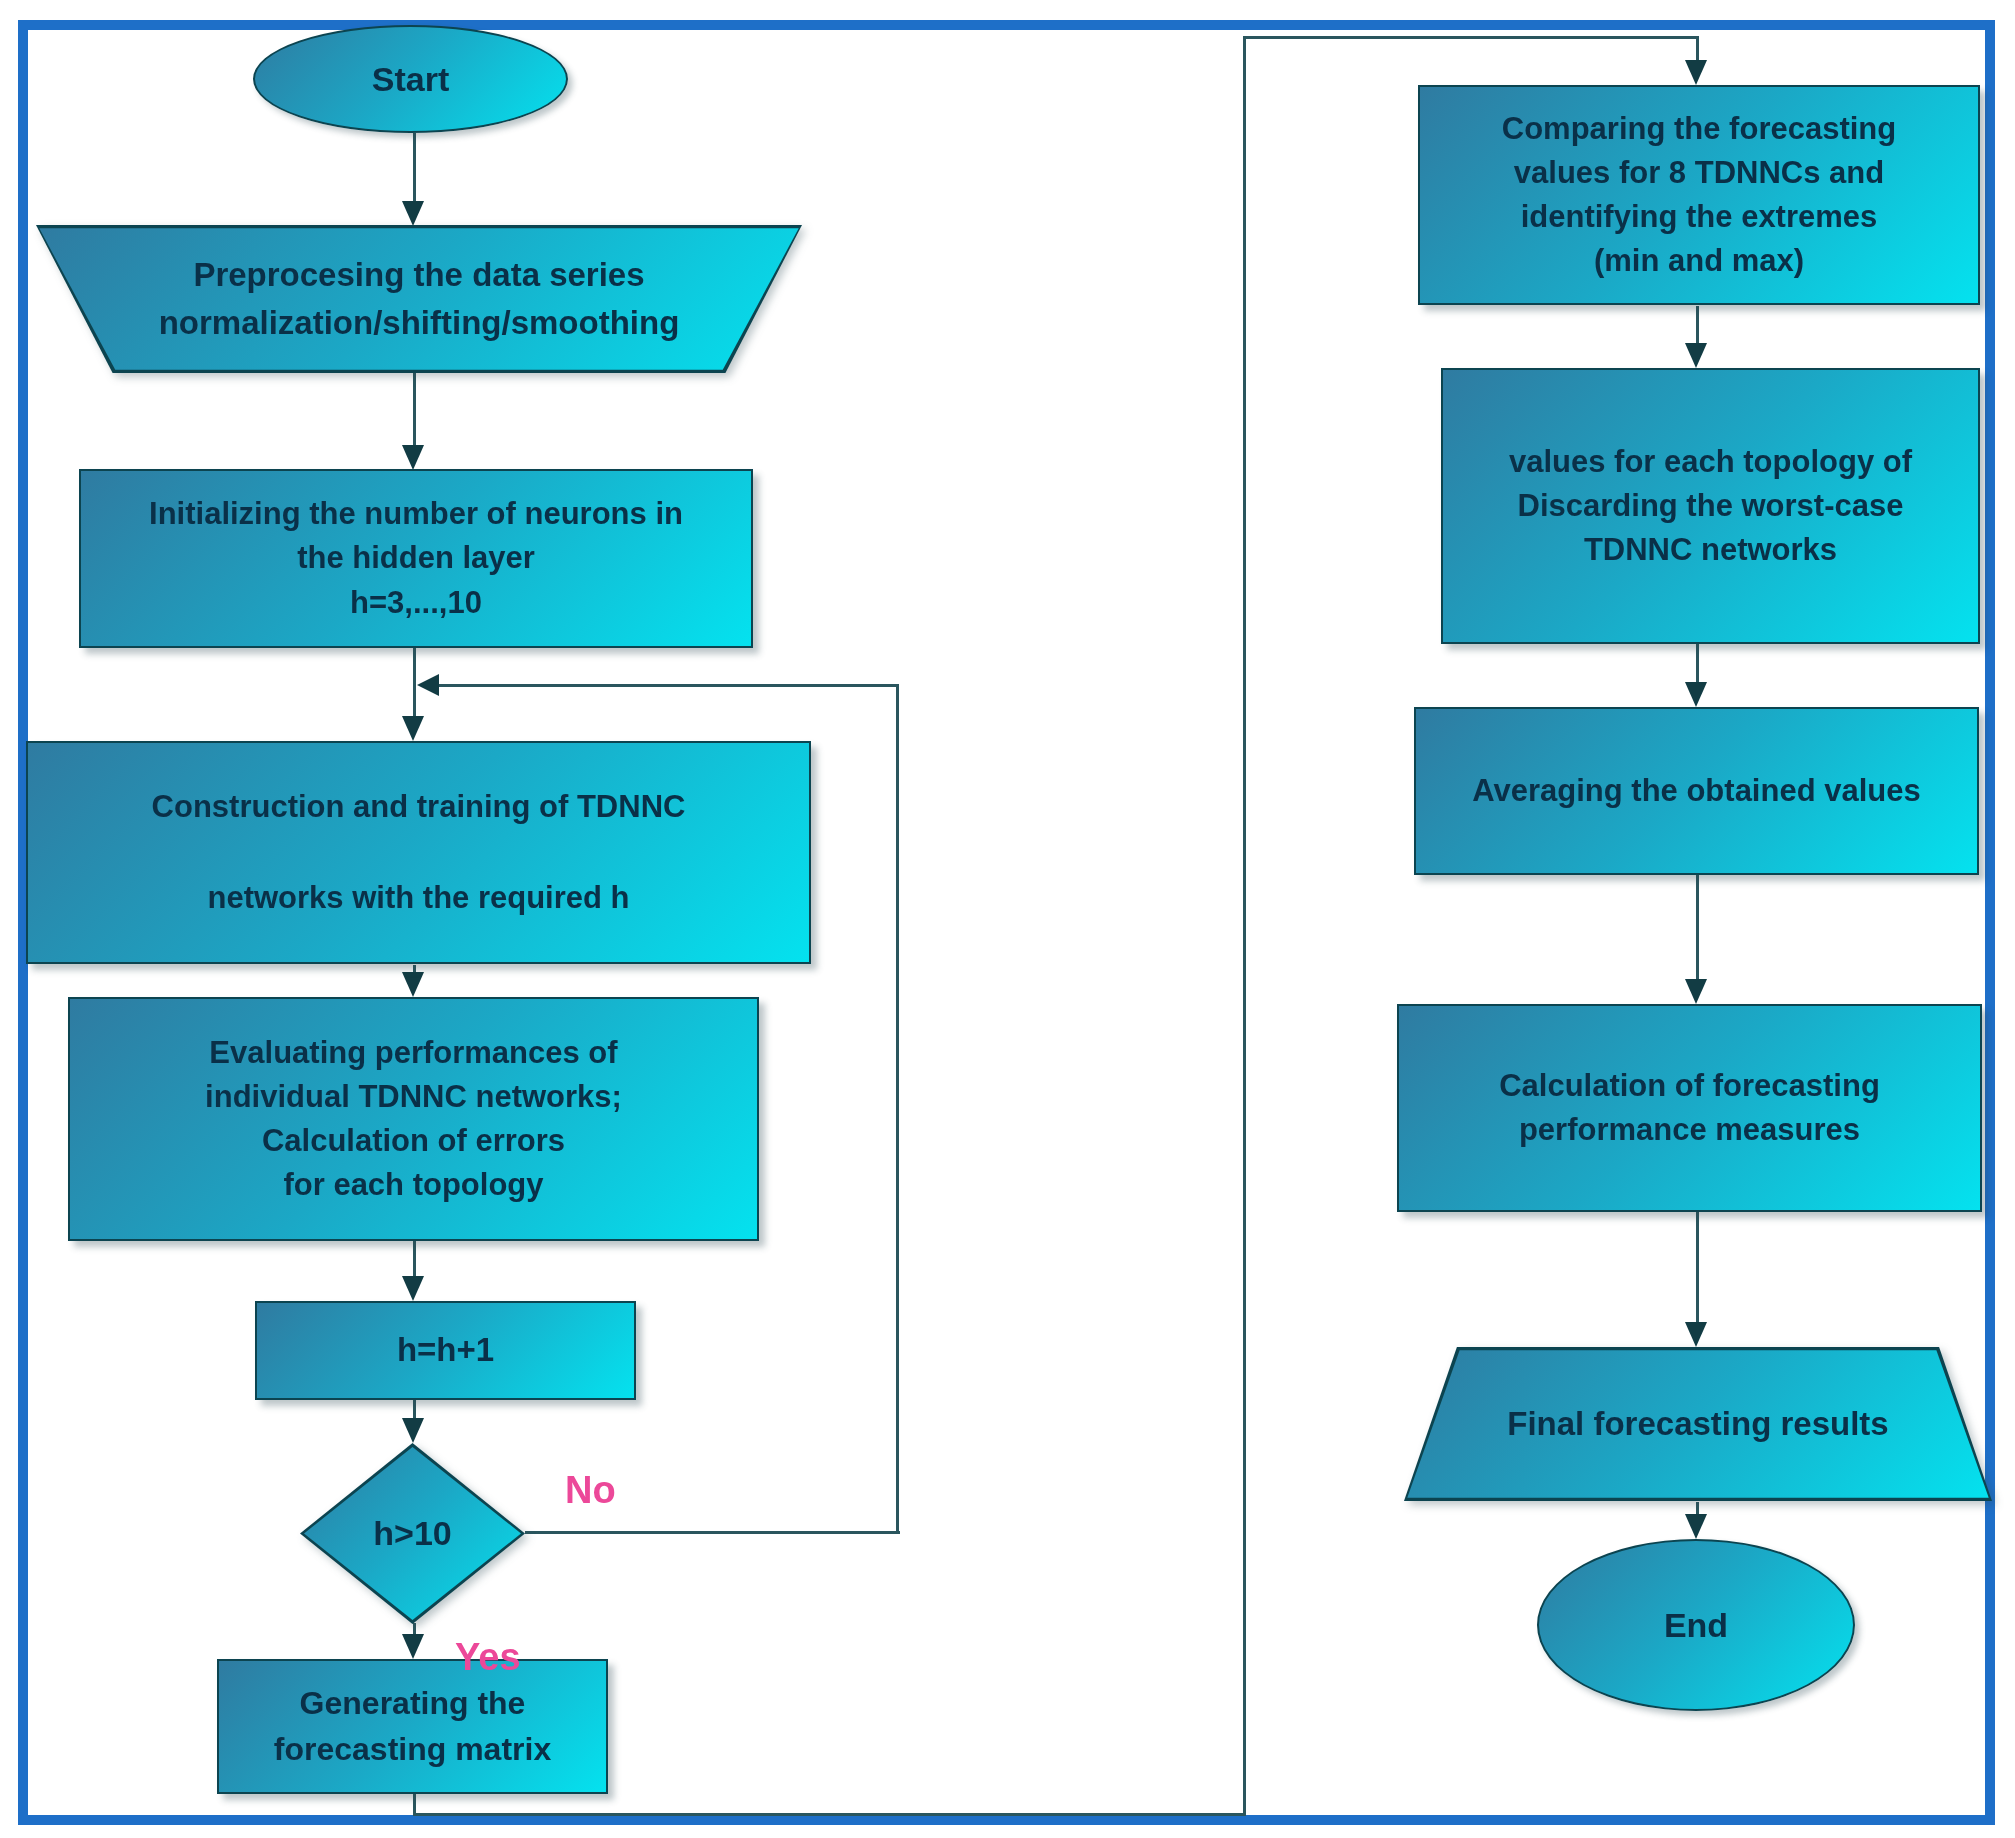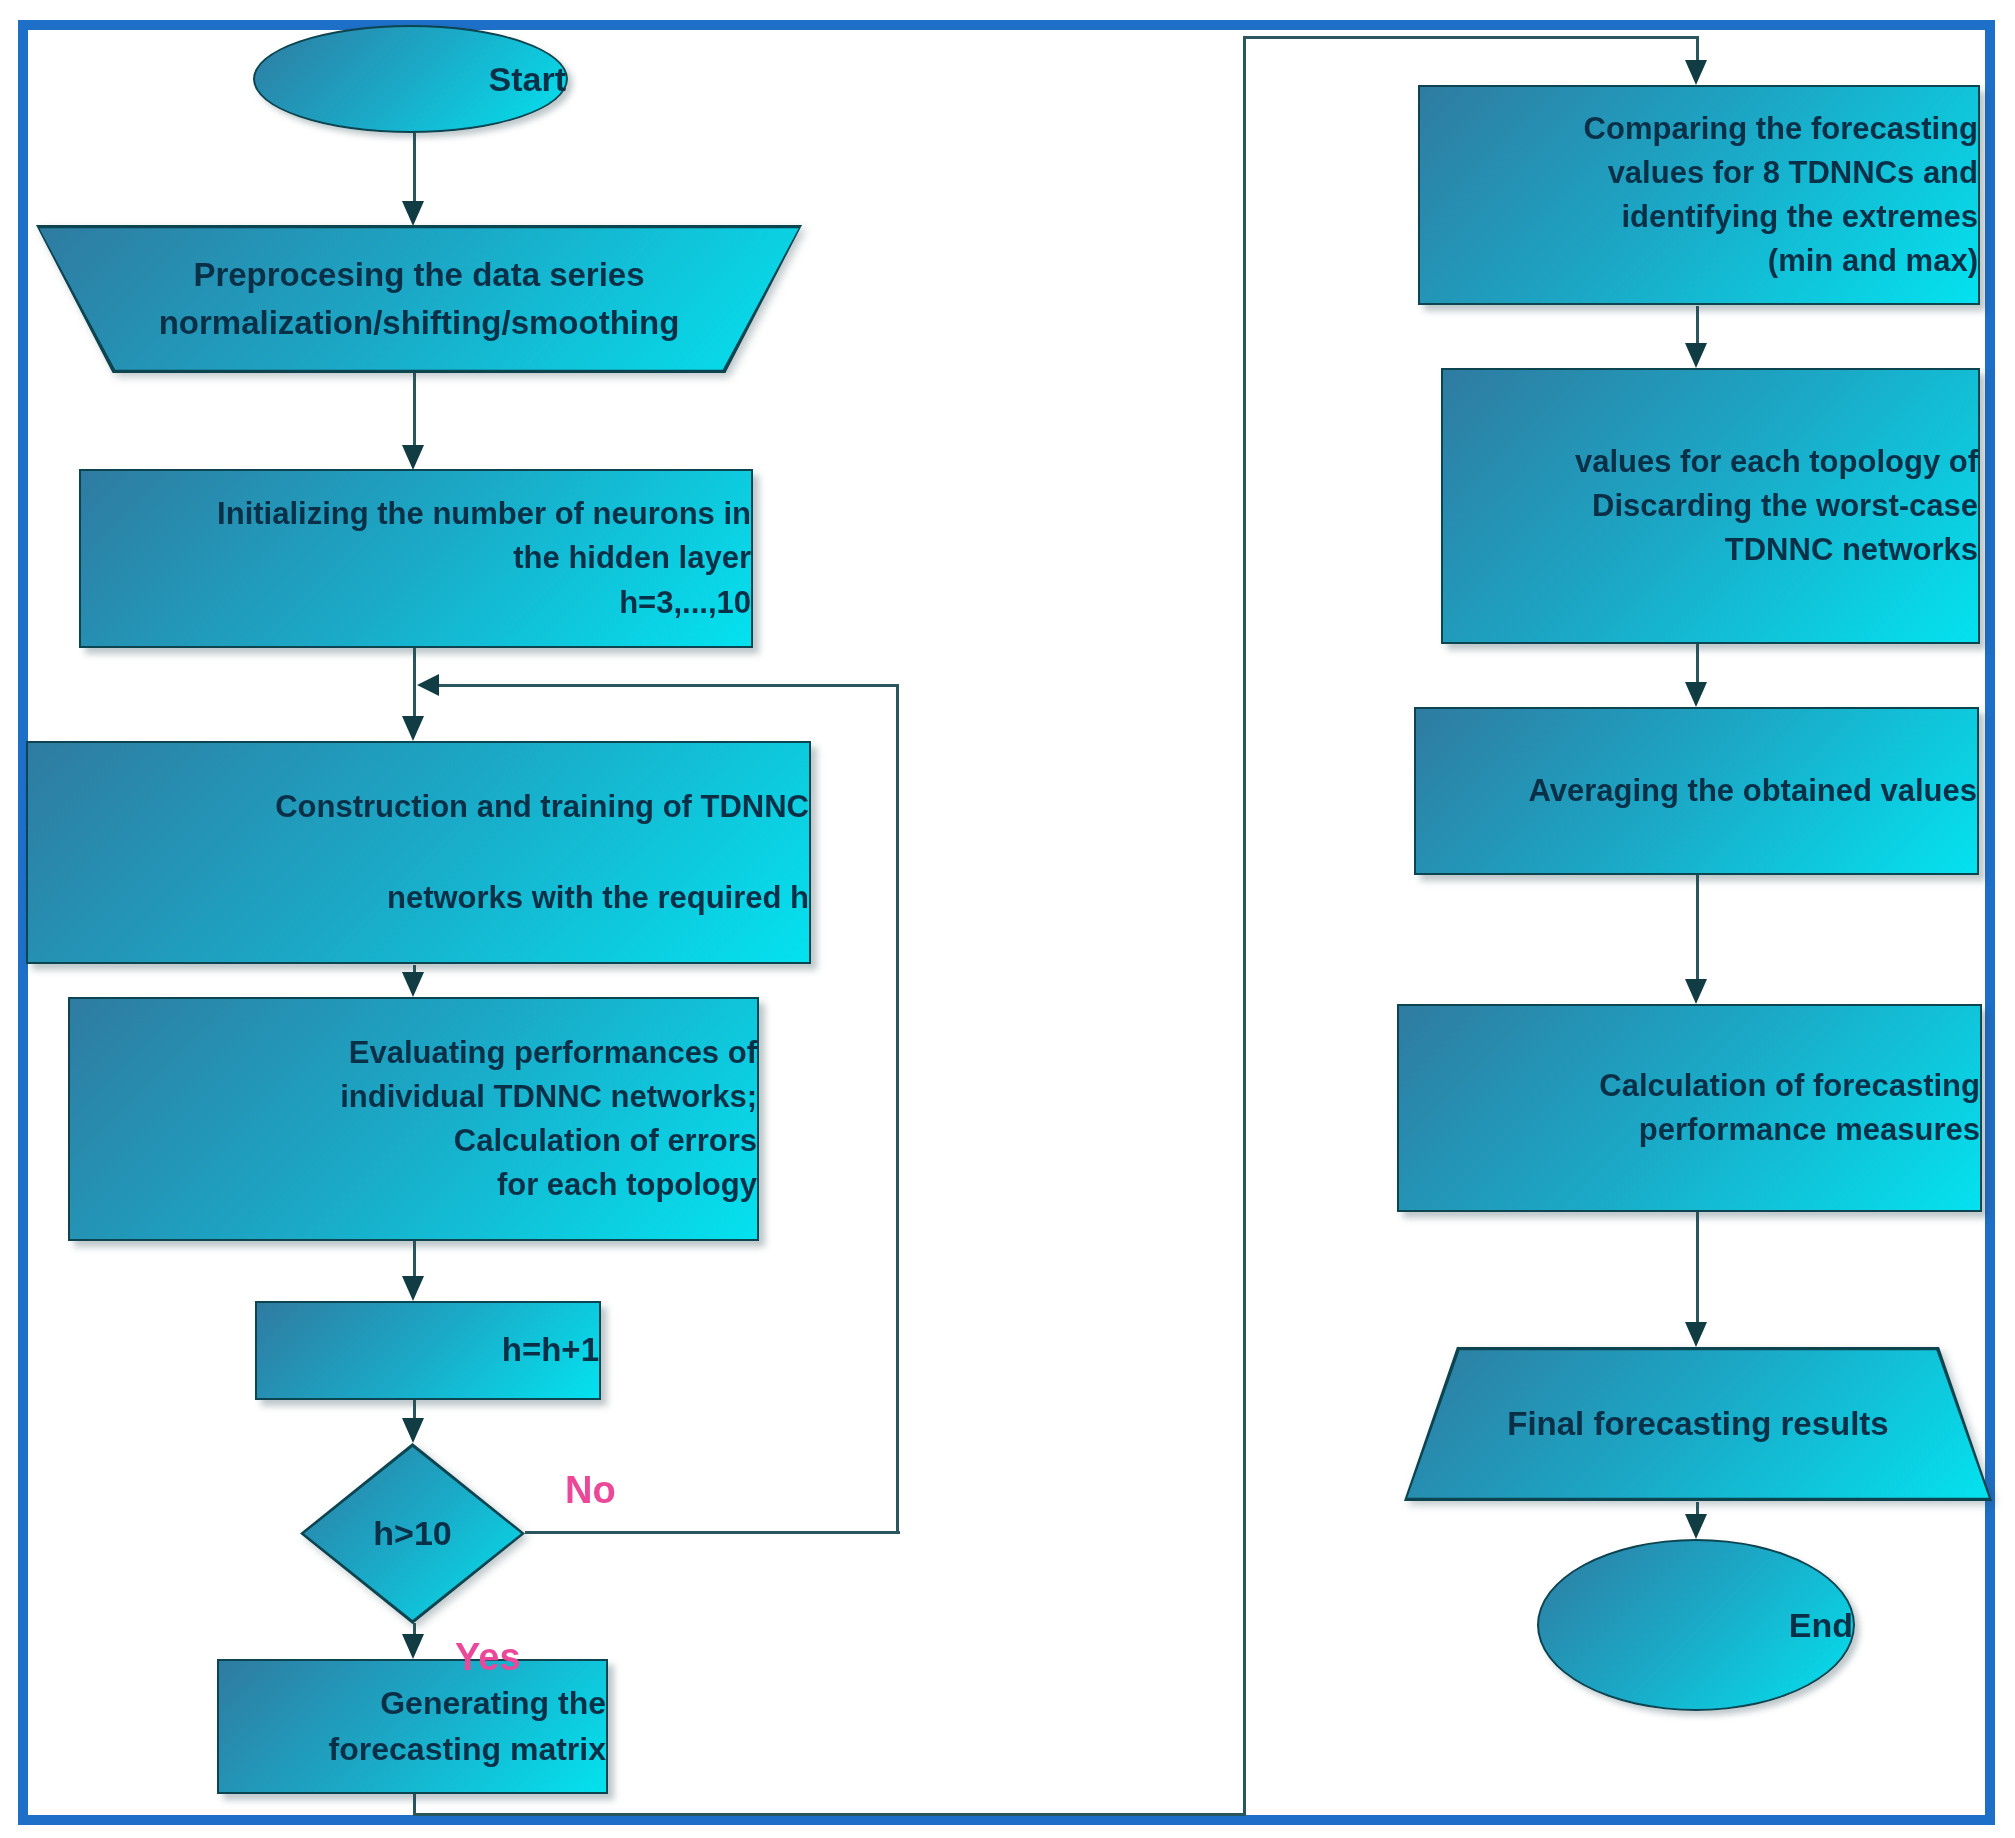--- a/index.html
+++ b/index.html
@@ -13,21 +13,21 @@
   
   .frame {
     position:absolute; left:18.4px; top:20px; right:20px; bottom:14.5px;
     border:10.5px solid #1e6fc8;
     background:transparent;
   }
 
   
   .shape {
     position:absolute;
-    display:flex; flex-direction:column; align-items:flex-end; justify-content:center;
+    display:flex; flex-direction:column; align-items:center; justify-content:center;
     text-align:center;
     color:#0a3048;
     font-weight:bold;
     font-size:31px;
     box-sizing:border-box;
     z-index:3;
   }
   .shape span { display:block; line-height:1.42; white-space:nowrap; }
   .grad {
     background:linear-gradient(135deg,#2f7ba1 0%,#1ba8c6 48%,#04e2ef 100%);
@@ -99,21 +99,21 @@
     <span>networks with the required h</span>
   </div>
 
   <div class="shape rect grad" style="left:68px; top:997px; width:691px; height:244px;">
     <span>Evaluating performances of</span>
     <span>individual TDNNC networks;</span>
     <span>Calculation of errors</span>
     <span>for each topology</span>
   </div>
 
-  <div class="shape rect grad" style="left:255px; top:1301px; width:346px; height:99px; font-size:33px;">
+  <div class="shape rect grad" style="left:255px; top:1301px; width:381px; height:99px; font-size:33px;">
     <span>h=h+1</span>
   </div>
 
   <div class="clipwrap" style="left:300px; top:1443px; width:225px; height:181px;">
     <div class="clip-outer diamond"></div>
     <div class="clip-inner diamond grad" style="left:4px; top:4px; right:4px; bottom:4px; font-size:34px;">
       <span>h&gt;10</span>
     </div>
   </div>
 

